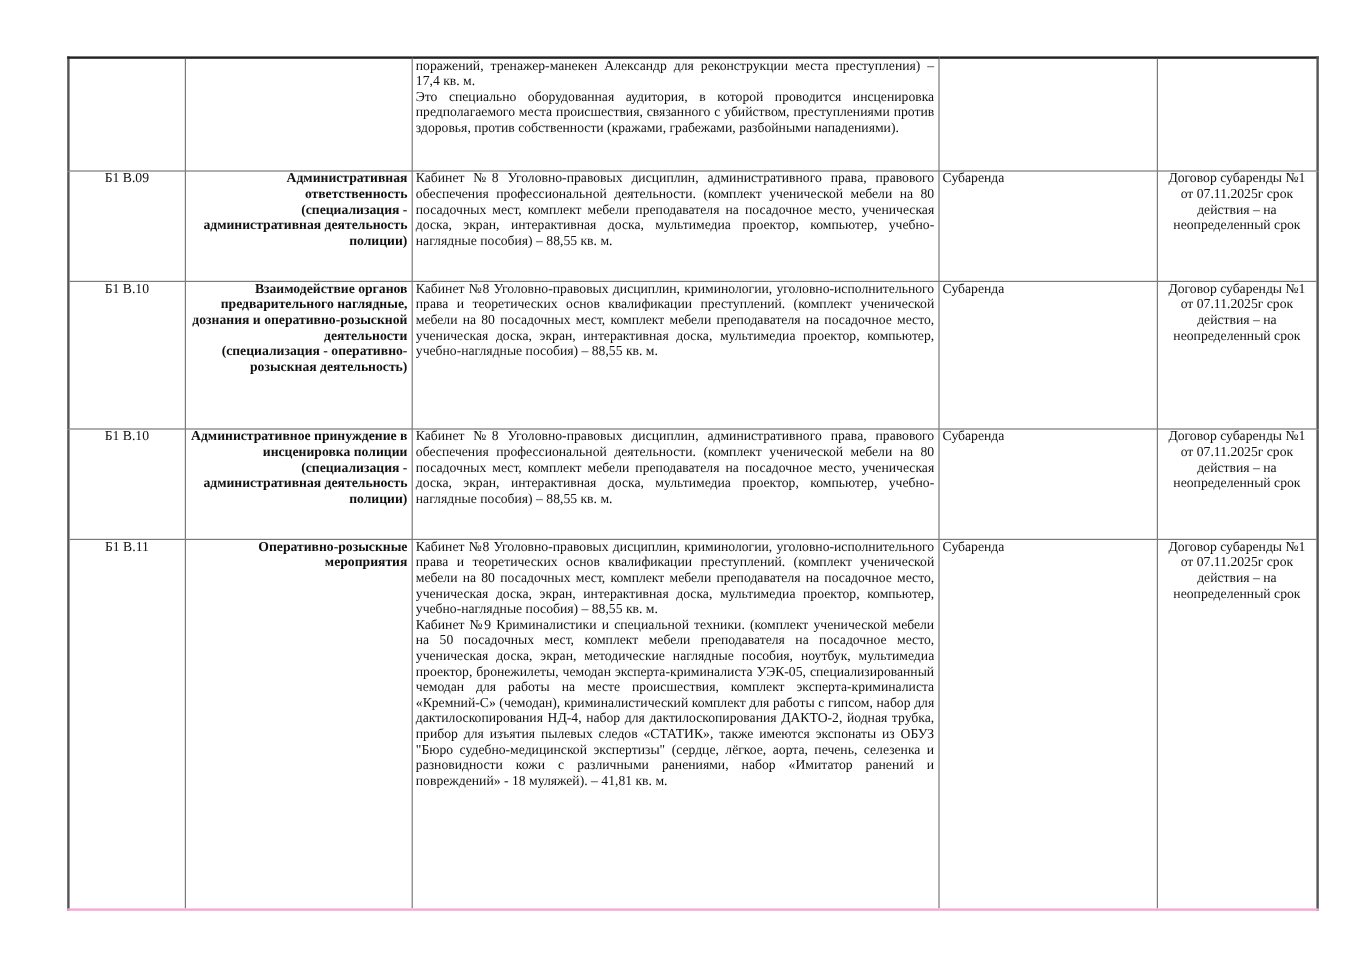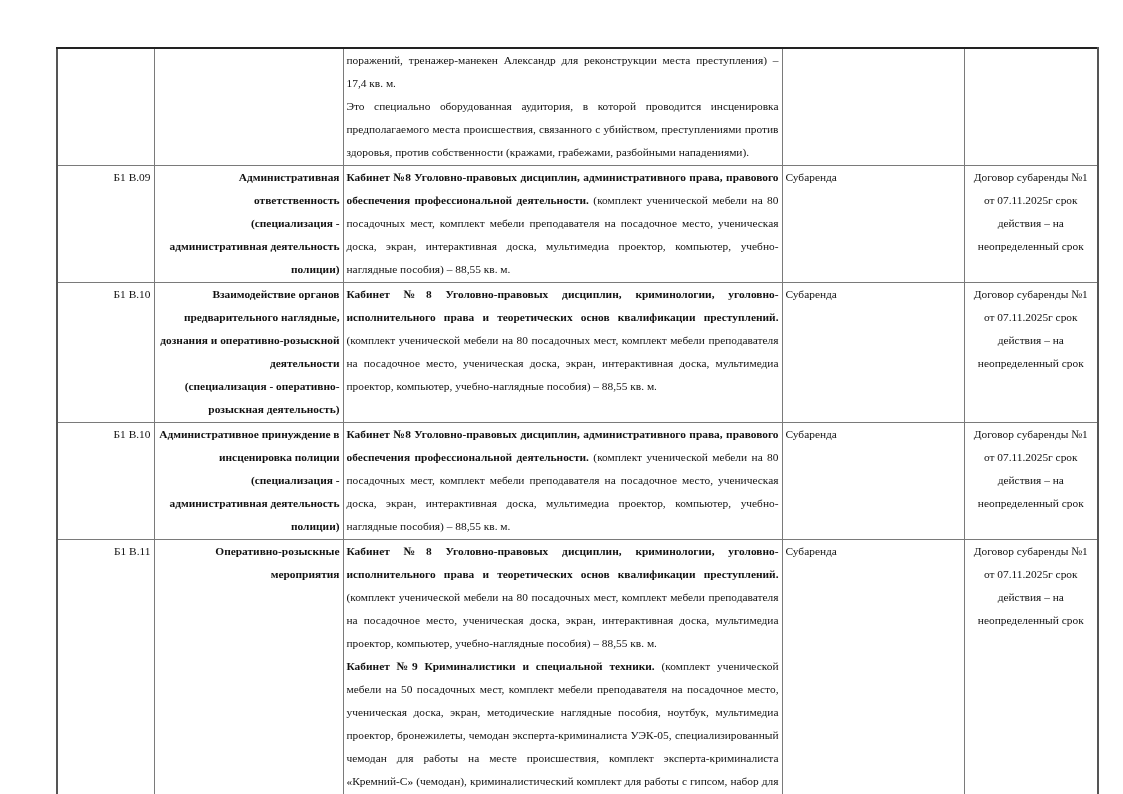--- a/index.html
+++ b/index.html
@@ -1,30 +1,30 @@
 <!DOCTYPE html>
 <html><head>
 <meta charset="utf-8">
 <style>
   html, body { margin:0; padding:0; background:#ffffff; }
   body { width:1123px; height:794px; position:relative; overflow:hidden;
          font-family:"Liberation Serif", "DejaVu Serif", serif; color:#111; }
   table.doc { position:absolute; left:56px; top:47px; width:1041px;
               border-collapse:collapse; table-layout:fixed; }
   table.doc td { border:1px solid #7a7a7a; vertical-align:top; padding:0 3px 1px 3px;
-                 font-size:11.4px; line-height:23px; }
+                 font-size:11.4px; line-height:13px; }
   table.doc tr:first-child td { border-top:2px solid #222; }
   table.doc tr:last-child td { border-bottom:2px solid #f9a8d4; }
-  table.doc td:first-child { border-left:2px solid #555;text-align:right; }
+  table.doc td:first-child { border-left:2px solid #555; }
   table.doc td:last-child { border-right:2px solid #555;margin-left:28px; }
   td.code { text-align:center; padding-left:0; padding-right:22px; }
   td.name { text-align:right; font-weight:bold; }
   td.name .spec { display:block; }
   td.equip { text-align:justify; }
-  td.equip .room { font-weight:bold; }
+  td.equip .room { font-weight:normal; }
   td.equip p { margin:0; text-align:justify; text-align-last:left; }
   td.basis { text-align:left; font-size:14px; line-height:17px; }
   td.doc-ref { text-align:center; font-size:12px; line-height:15.3px; }
   .r0 td { height:92px; }
   .r1 td { height:90px; }
   .r2 td { height:121px; }
   .r3 td { height:90px; }
   .r4 td { height:306px; }
 </style>
 </head>

